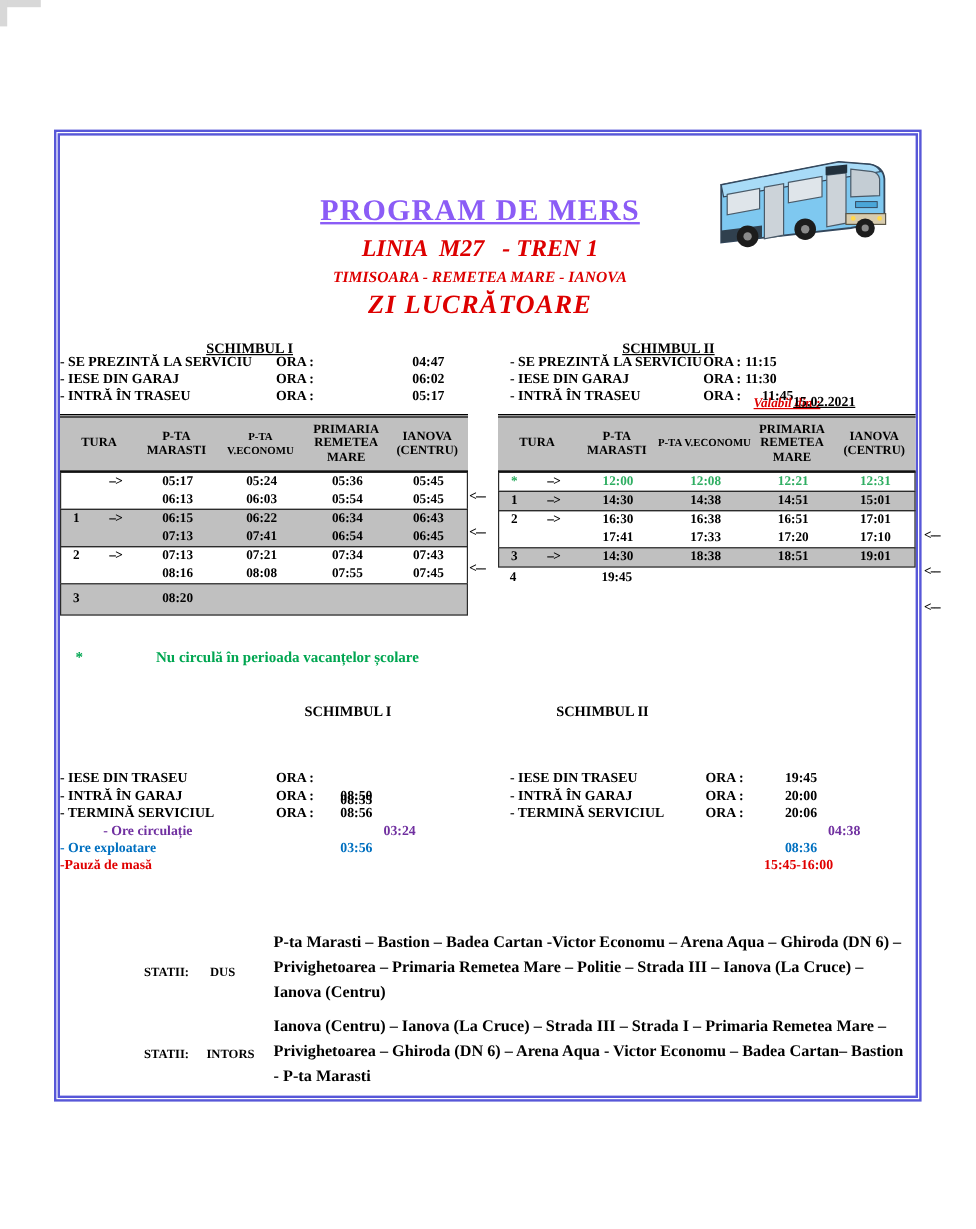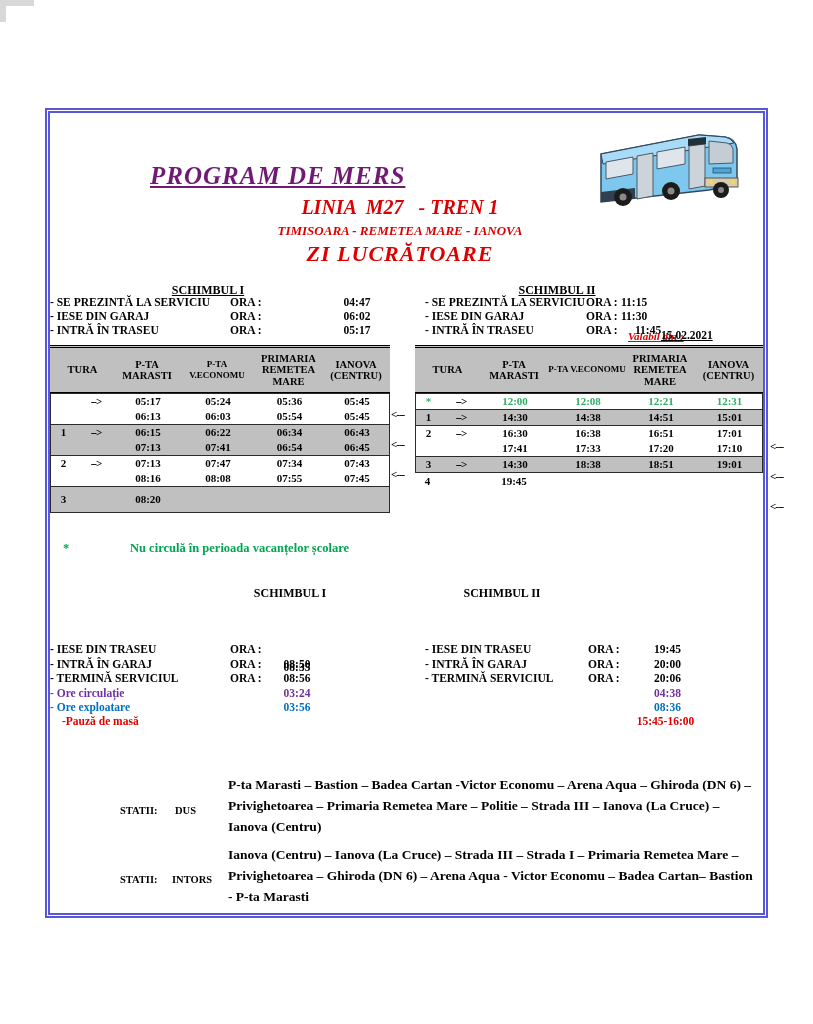--- a/index.html
+++ b/index.html
@@ -9,22 +9,22 @@
     overflow:hidden;
   }
   .abs{position:absolute;}
   
   .frame{position:absolute;left:45px;top:108px;width:713px;height:800px;
          border:5px double #5757d8;background:#fff;}
   
   .scan-top{position:absolute;left:0;top:0;width:34px;height:6px;background:#d8d8d8;}
   .scan-left{position:absolute;left:0;top:0;width:6px;height:22px;background:#d8d8d8;}
   
-  .title{position:absolute;left:150px;top:162px;width:500px;
-         color:#701a75;font-size:25px;font-weight:bold;font-style:italic;
+  .title{position:absolute;left:150px;top:162px;width:500px;text-align:center;
+         color:#8b5cf6;font-size:25px;font-weight:bold;
          text-decoration:underline;letter-spacing:1px;}
   .subtitle{position:absolute;left:150px;top:196px;width:500px;text-align:center;
          color:#dd0000;font-size:20px;font-weight:bold;font-style:italic;white-space:pre;}
   .routeline{position:absolute;left:150px;top:223px;width:500px;text-align:center;
          color:#dd0000;font-size:13px;font-weight:bold;font-style:italic;}
   .dayline{position:absolute;left:150px;top:241px;width:500px;text-align:center;
          color:#dd0000;font-size:22px;font-weight:bold;font-style:italic;letter-spacing:1px;}
   
   .shift-h{position:absolute;font-size:12px;font-weight:bold;text-decoration:underline;
            text-align:center;width:180px;}
@@ -46,21 +46,21 @@
   .t1 .row{grid-template-columns:25px 40px 64px 76px 67px 68px;}
   .t2 .thead{grid-template-columns:65px 68px 78px 68px 69px;}
   .t2 .row{grid-template-columns:25px 40px 68px 78px 68px 69px;}
   .graybg{background:#c0c0c0;}
   .greentime{color:#2fae62;}
   .arrowcell{letter-spacing:-1px;}
   .gap-arrow{position:absolute;font-size:11px;font-weight:bold;letter-spacing:-1px;}
   
   .note{position:absolute;color:#00a651;font-weight:bold;font-size:12.5px;}
   .shift-h2{position:absolute;font-size:12px;font-weight:bold;text-align:center;width:130px;}
-  .purple{color:#7030a0;}
+  .purple{color:#7030a0;padding-left:36px;}
   .blue{color:#0070c0;}
   .redtxt{color:#e00000;}
   .valcell{position:absolute;text-align:center;font-weight:bold;font-size:11.5px;}
   
   .stat-label{position:absolute;font-size:10.5px;font-weight:bold;}
   .stat-text{position:absolute;font-size:13.5px;font-weight:bold;line-height:21px;width:528px;}
 </style>
 </head>
 <body>
 
@@ -166,21 +166,21 @@
       <span>07:41</span>
       <span>06:54</span>
       <span>06:45</span>
     </div>
   </div>
   <div class="blk">
     <div class="row">
       <span>2</span>
       <span class="arrowcell">--&gt;</span>
       <span>07:13</span>
-      <span>07:47</span>
+      <span>07:21</span>
       <span>07:34</span>
       <span>07:43</span>
     </div>
     <div class="row">
       <span></span>
         <span></span>
       <span>08:16</span>
       <span>08:08</span>
       <span>07:55</span>
       <span>07:45</span>
@@ -284,21 +284,21 @@
 <div class="line" style="left:50px;top:658px;">- INTRĂ ÎN GARAJ</div>
 <div class="line" style="left:230px;top:658px;">ORA :</div>
 <div class="valcell" style="left:272px;top:658px;width:50px;">08:50</div>
 <div class="line" style="left:50px;top:672px;">- TERMINĂ SERVICIUL</div>
 <div class="line" style="left:230px;top:672px;">ORA :</div>
 <div class="valcell" style="left:272px;top:672px;width:50px;">08:56</div>
 <div class="line purple" style="left:50px;top:687px;">- Ore circulație</div>
 <div class="valcell purple" style="left:272px;top:687px;width:50px;">03:24</div>
 <div class="line blue" style="left:50px;top:701px;">- Ore exploatare</div>
 <div class="valcell blue" style="left:272px;top:701px;width:50px;">03:56</div>
-<div class="line redtxt" style="left:50px;top:715px;padding-left:12px;">-Pauză de masă</div>
+<div class="line redtxt" style="left:50px;top:715px;">-Pauză de masă</div>
 
 <div class="line" style="left:425px;top:643px;">- IESE DIN TRASEU</div>
 <div class="line" style="left:588px;top:643px;">ORA :</div>
 <div class="valcell" style="left:630px;top:643px;width:75px;">19:45</div>
 <div class="line" style="left:425px;top:658px;">- INTRĂ ÎN GARAJ</div>
 <div class="line" style="left:588px;top:658px;">ORA :</div>
 <div class="valcell" style="left:630px;top:658px;width:75px;">20:00</div>
 <div class="line" style="left:425px;top:672px;">- TERMINĂ SERVICIUL</div>
 <div class="line" style="left:588px;top:672px;">ORA :</div>
 <div class="valcell" style="left:630px;top:672px;width:75px;">20:06</div>

